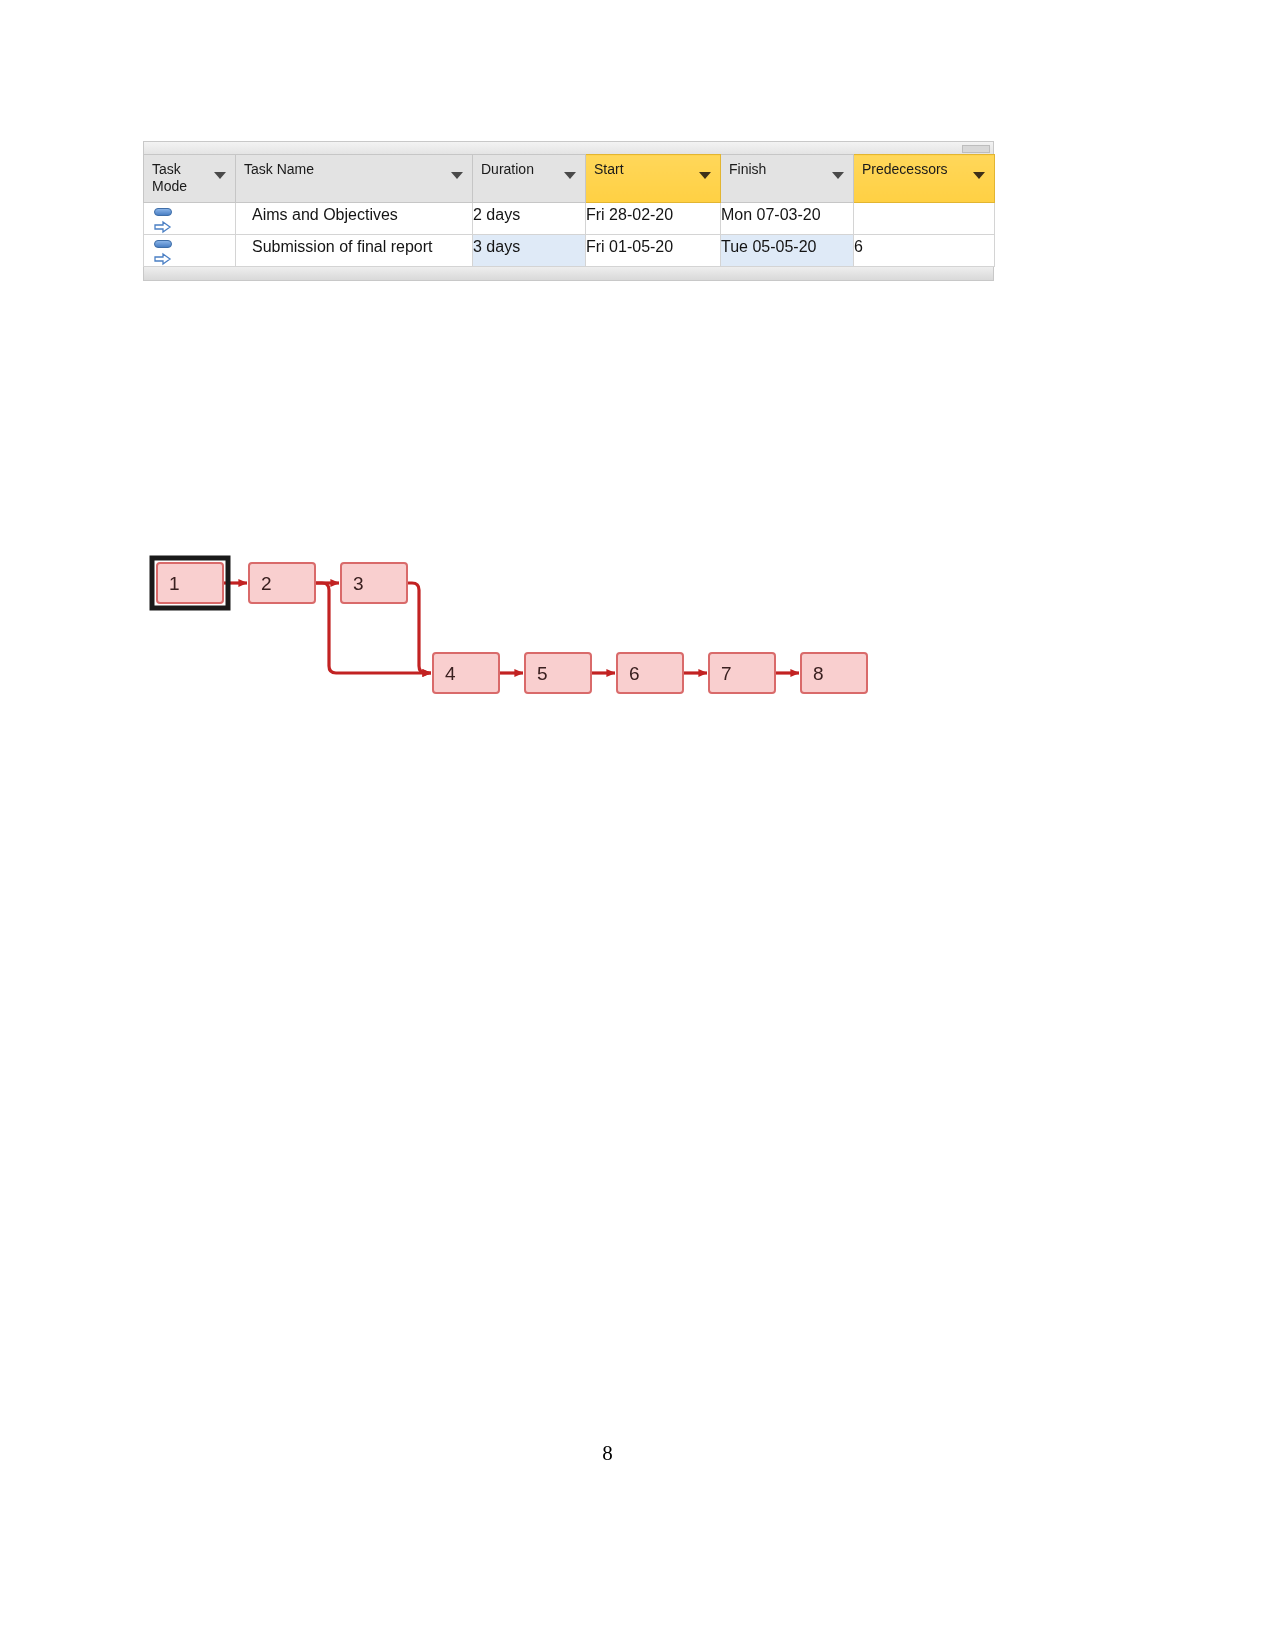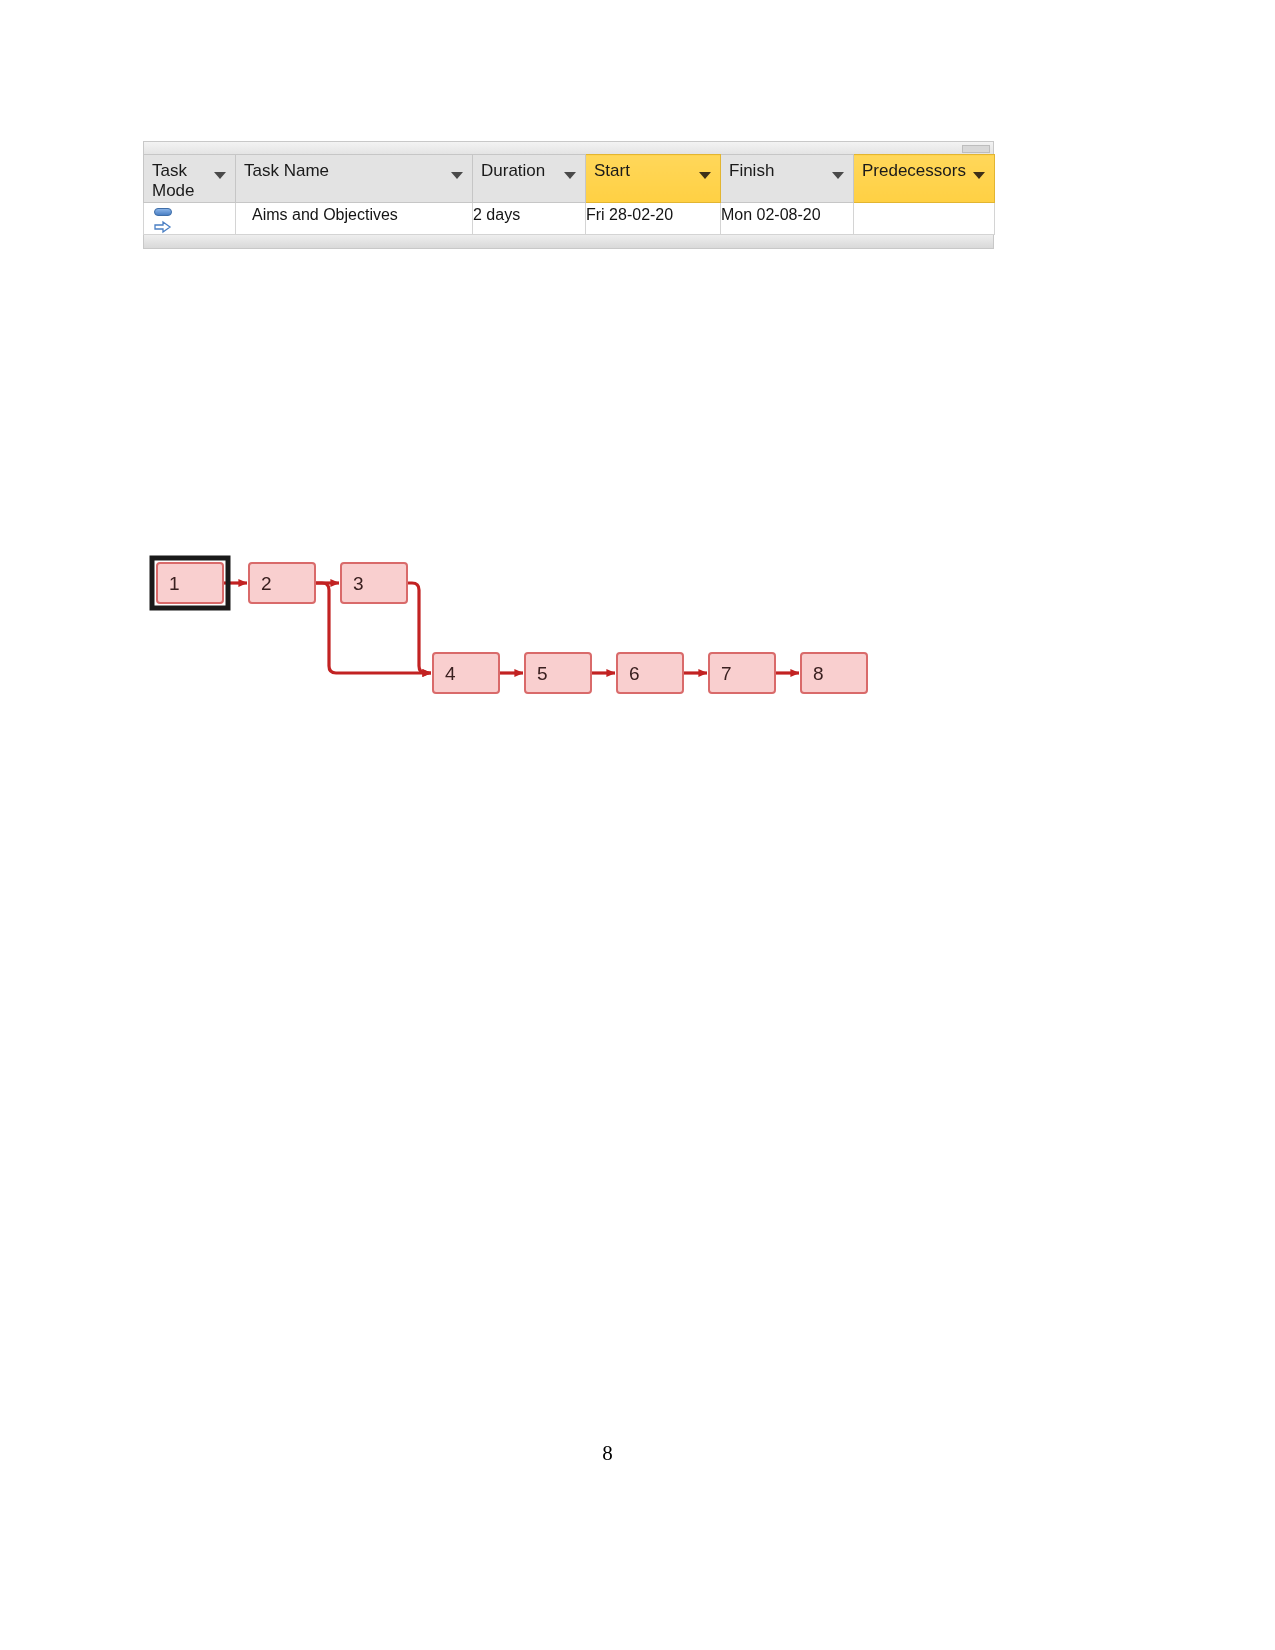--- a/index.html
+++ b/index.html
@@ -61,21 +61,21 @@
   col.c-pred   { width: 141px; }
 
   thead th {
     background: #e3e3e3;
     border: 1px solid #c6c6c6 !important;
     height: 48px;
     position: relative;
     text-align: left;
     font-weight: normal;
     color: #1a1a1a;
-    font-size: 17px;
+    font-size: 14px;
     padding: 6px 6px 0 8px !important;
     box-sizing: border-box;
   }
   thead th.hl {
     background: #ffd95c;
     background: linear-gradient(#ffd75a, #ffd043);
     border-color: #e2b531 !important;
   }
   thead th .hdr-label {
     display: block;
@@ -208,22 +208,37 @@
             <span class="mode-icon">
               <span class="bar"></span>
               <svg width="22" height="14" viewBox="0 0 22 14">
                 <path d="M1 5 L9 5 L9 2 L16 7 L9 12 L9 9 L1 9 Z" fill="#ffffff" stroke="#4a7fc4" stroke-width="1.3"></path>
               </svg>
             </span>
           </td>
           <td class="cell-name">Aims and Objectives</td>
           <td>2 days</td>
           <td>Fri 28-02-20</td>
-          <td>Mon 02-08-20</td>
+          <td>Mon 07-03-20</td>
           <td></td>
+        </tr>
+        <tr>
+          <td class="cell-mode">
+            <span class="mode-icon">
+              <span class="bar"></span>
+              <svg width="22" height="14" viewBox="0 0 22 14">
+                <path d="M1 5 L9 5 L9 2 L16 7 L9 12 L9 9 L1 9 Z" fill="#ffffff" stroke="#4a7fc4" stroke-width="1.3"></path>
+              </svg>
+            </span>
+          </td>
+          <td class="cell-name">Submission of final report</td>
+          <td class="sel">3 days</td>
+          <td>Fri 01-05-20</td>
+          <td class="sel">Tue 05-05-20</td>
+          <td>6</td>
         </tr>
       </tbody>
   </table>
 
   <div class="pt-botbar"></div>
 </div>
 
 <div id="network-diagram">
   <svg id="nd-svg" width="840" height="220" viewBox="0 0 840 220">
     <defs>

